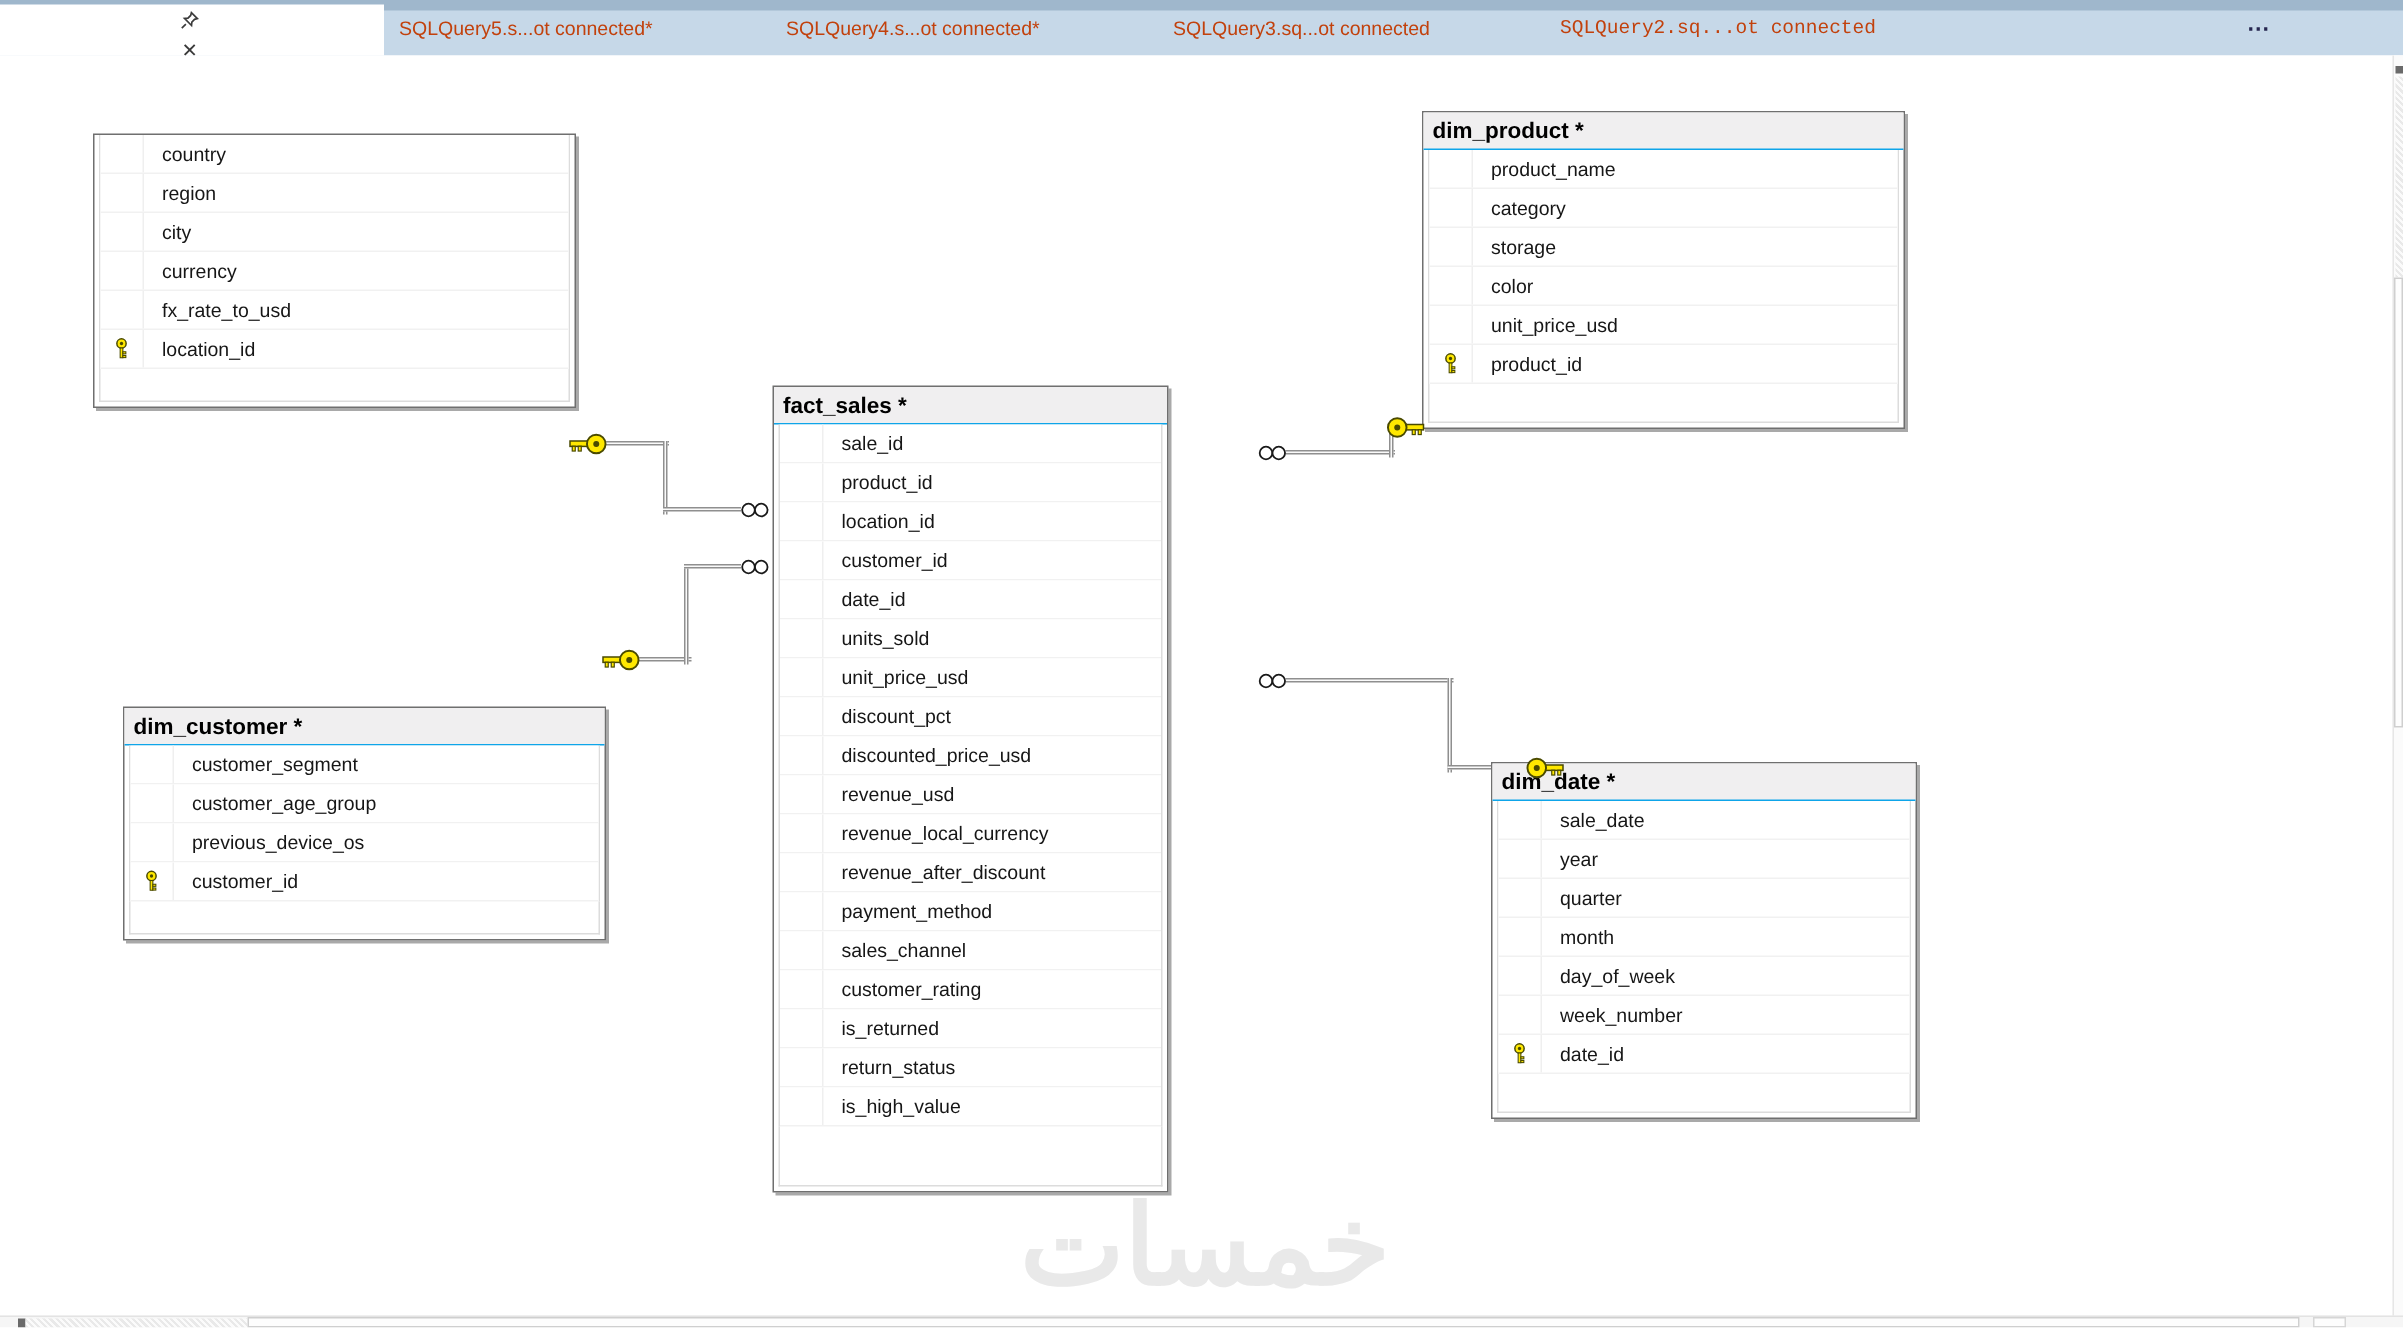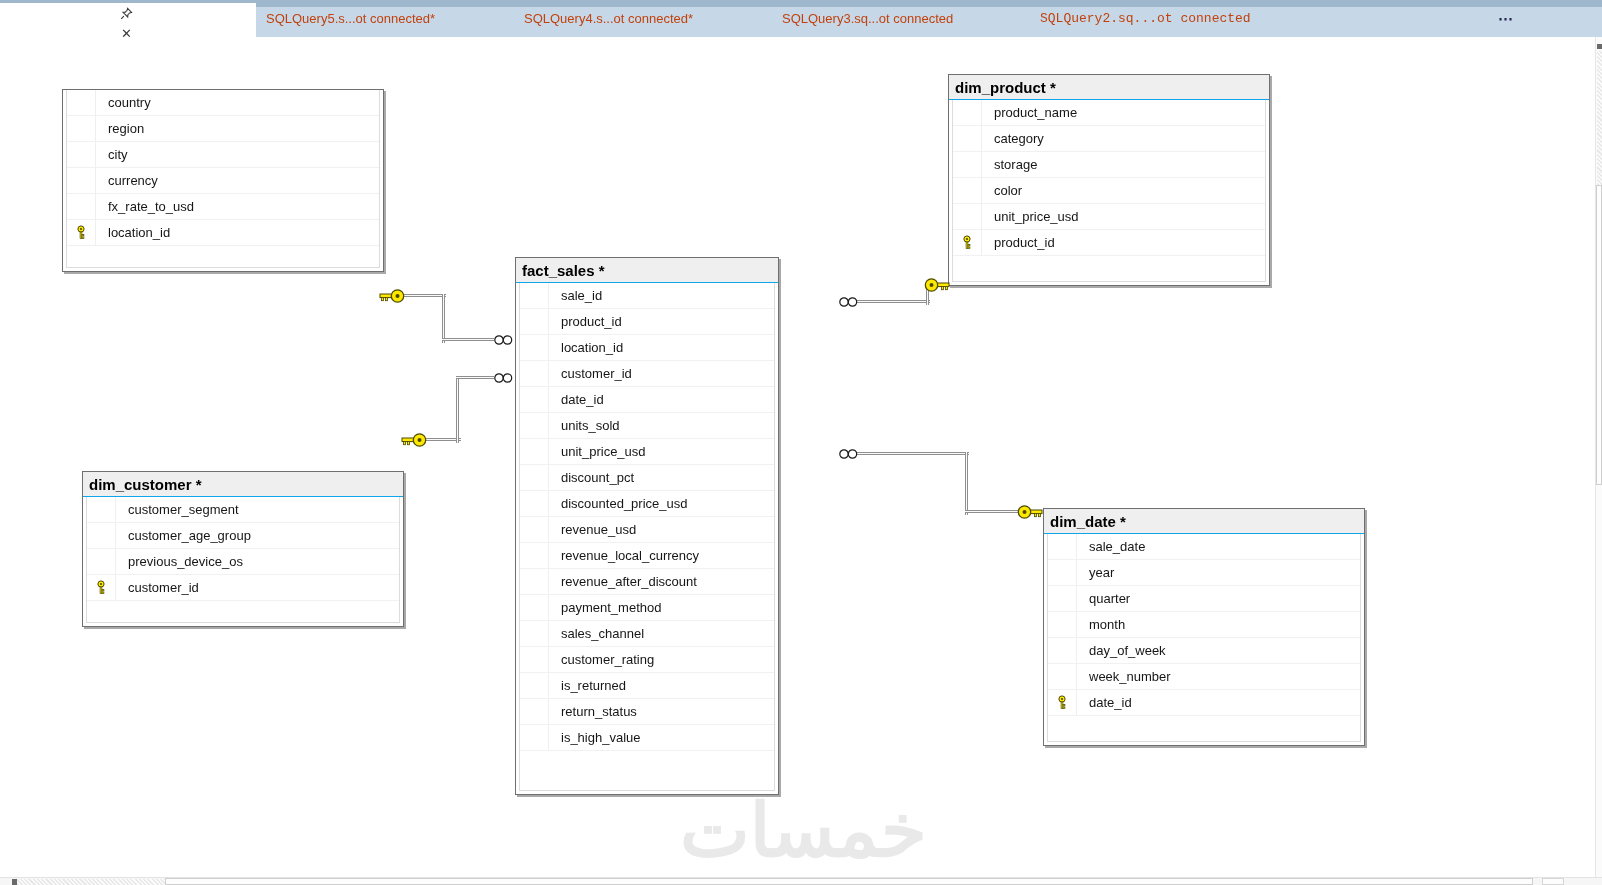--- a/index.html
+++ b/index.html
@@ -364,21 +364,21 @@
               <rect x="5.9" y="9.5" width="2" height="1.4" fill="#ffe800" stroke="#4a4a00" stroke-width="0.7"></rect>
               <rect x="5.9" y="12" width="2" height="1.4" fill="#ffe800" stroke="#4a4a00" stroke-width="0.7"></rect>
             </svg>
           </div>
           <div class="col-name">customer_id</div>
         </div>
       </div>
   <div class="tbl-spacer" style="height: 22px;"></div>
     </div>
 
-  <div class="db-table" style="left:1043px;top:471px;width:322px;">
+  <div class="db-table" style="left:994px;top:471px;width:284px;">
     <div class="tbl-header">dim_date *</div>
     <div class="tbl-body">
         <div class="tbl-row">
           <div class="icon-cell"></div>
           <div class="col-name">sale_date</div>
         </div>
         <div class="tbl-row">
           <div class="icon-cell"></div>
           <div class="col-name">year</div>
         </div>

